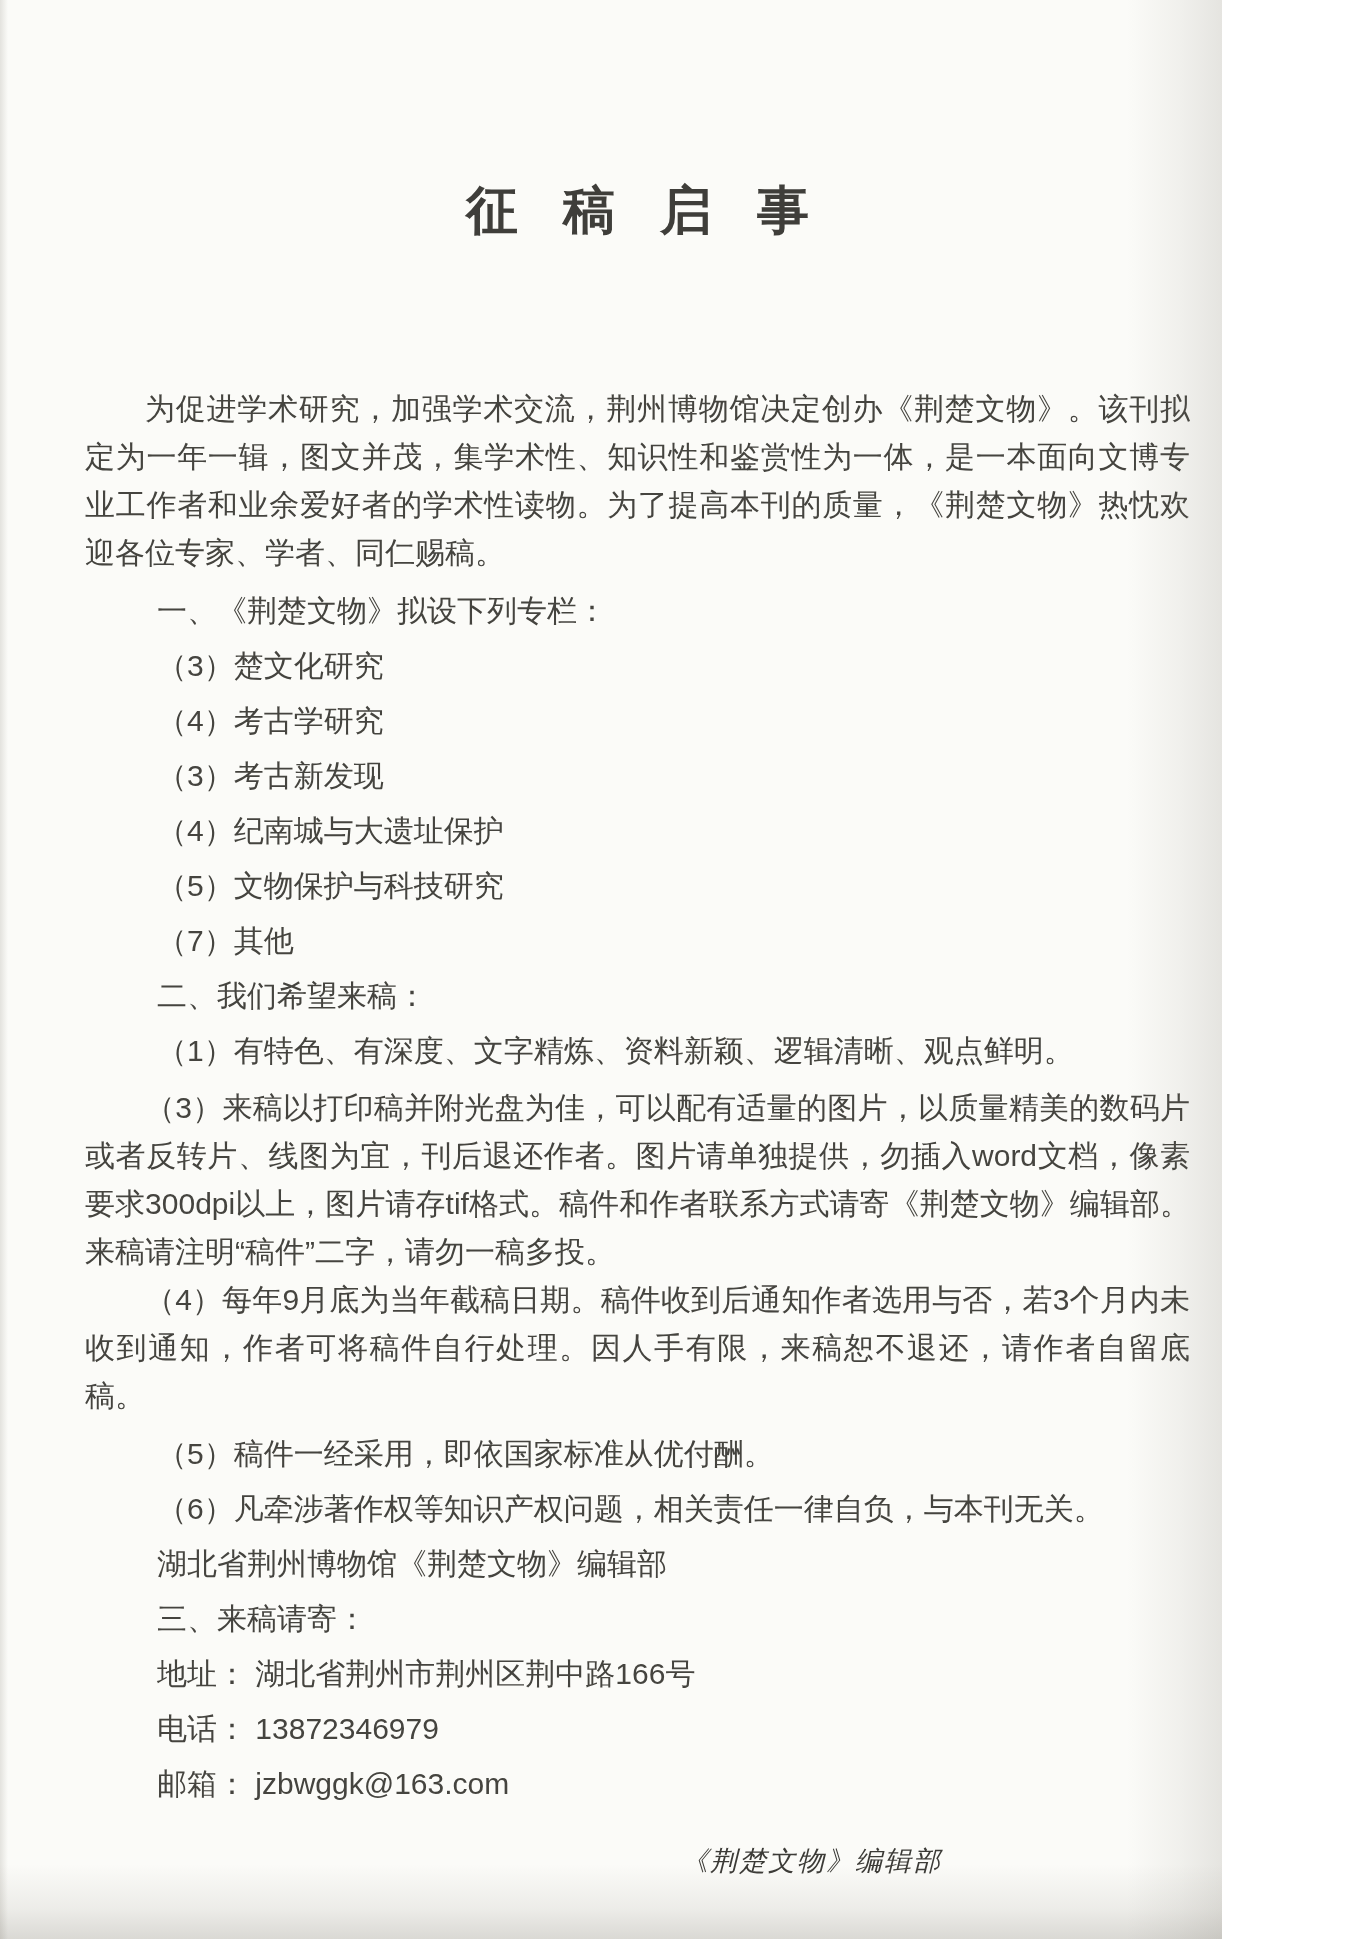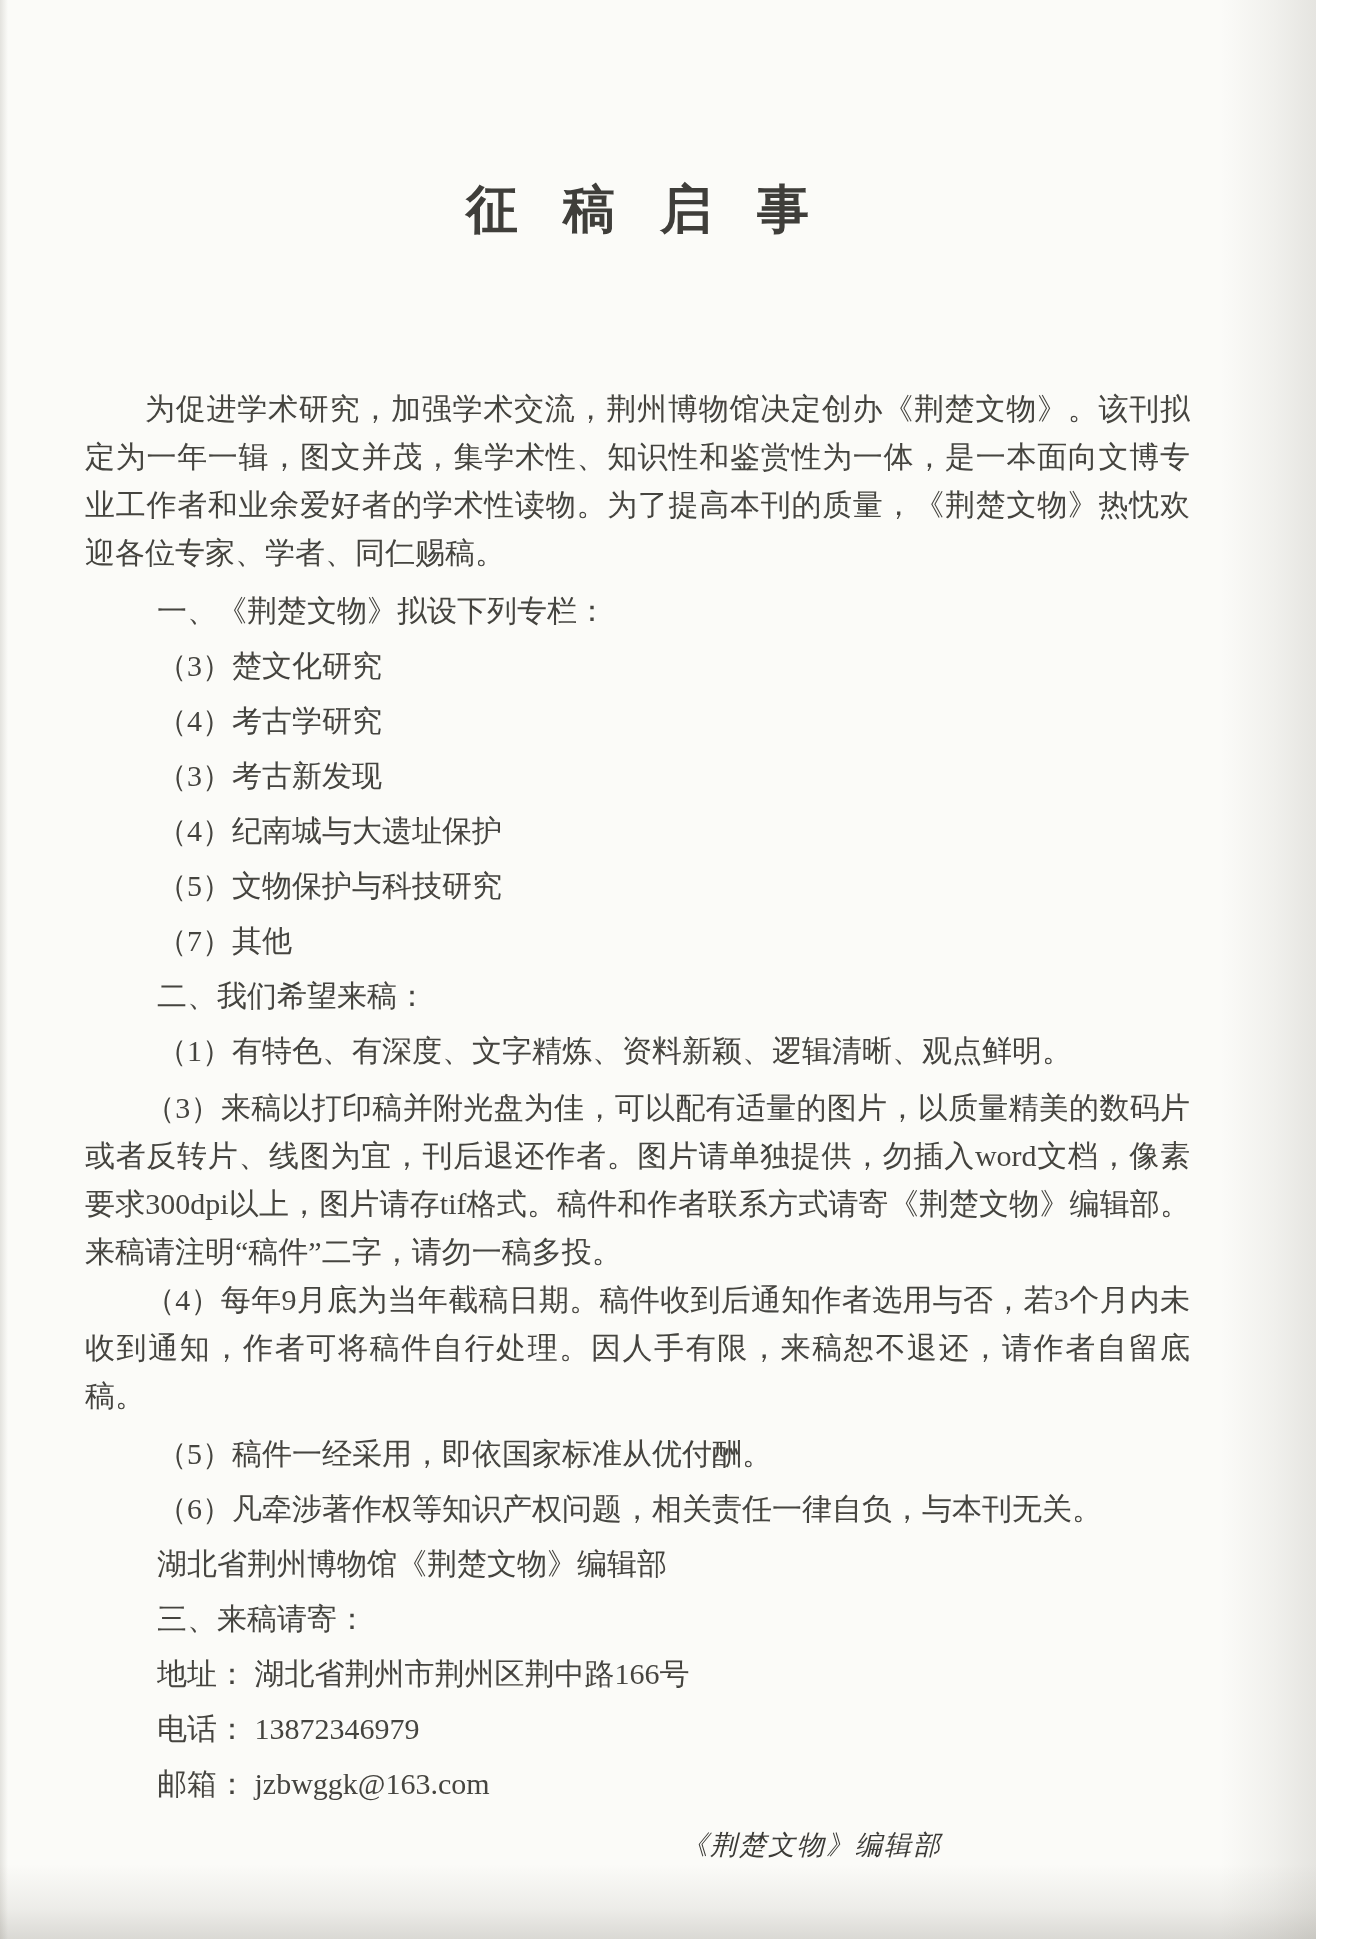--- a/index.html
+++ b/index.html
@@ -2,25 +2,25 @@
 <html><head>
 <meta charset="utf-8">
 <style>
   html, body {
     margin: 0;
     padding: 0;
     background: #ffffff;
   }
   .page {
     position: relative;
-    width: 1316px;
+    width: 1222px;
     height: 1939px;
     background: #fbfbf8;
     overflow: hidden;
-    font-family: Liberation Serif, serif;
+    font-family: Liberation Sans, sans-serif;
     color: #45443f;
   }
   .edge-left {
     position: absolute; left: 0; top: 0; width: 8px; height: 100%;
     background: linear-gradient(90deg, rgba(120,115,105,0.18), rgba(120,115,105,0));
     pointer-events: none;
   }
   .edge-right {
     position: absolute; right: 0; top: 0; width: 95px; height: 100%;
     background: linear-gradient(90deg, rgba(120,115,105,0) 0%, rgba(120,115,105,0.08) 55%, rgba(115,110,100,0.16) 100%);
@@ -55,21 +55,21 @@
     margin: 0;
   }
   .line {
     font-size: 30px;
     line-height: 43px;
     text-indent: 2em;
     text-align: justify;
     margin: 12px;
   }
   .signature {
-    margin-top: 22px;
+    margin-top: 38px;
     padding-right: 248px;
     text-align: right;
     font-size: 27px;
     font-style: italic;
     letter-spacing: 2px;
     color: #3c3b37;
     line-height: 36px;
   }
 </style>
 </head>

